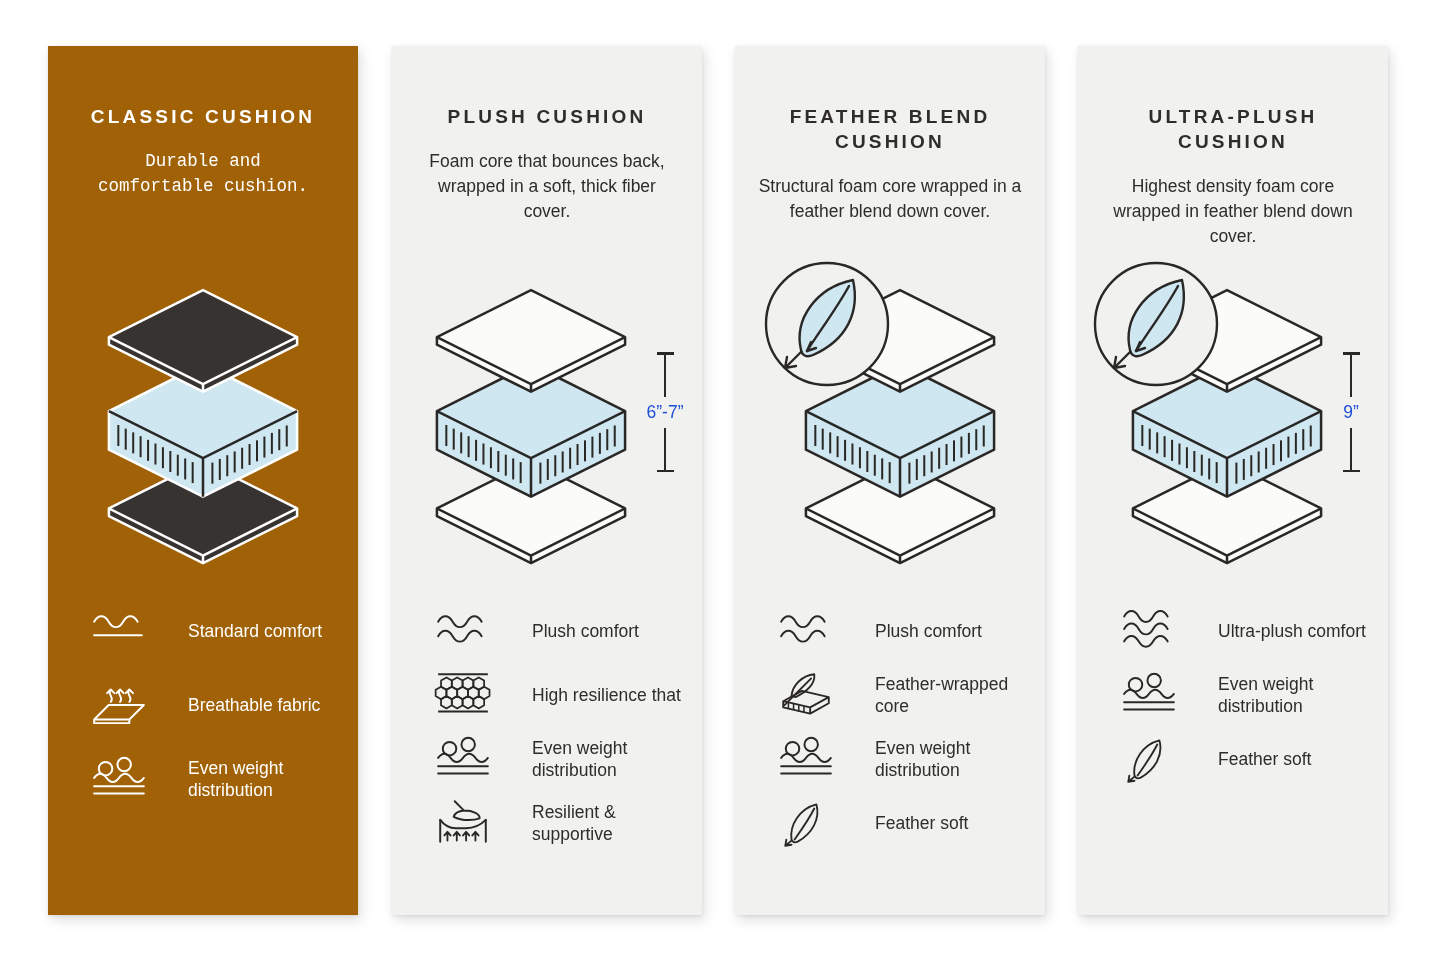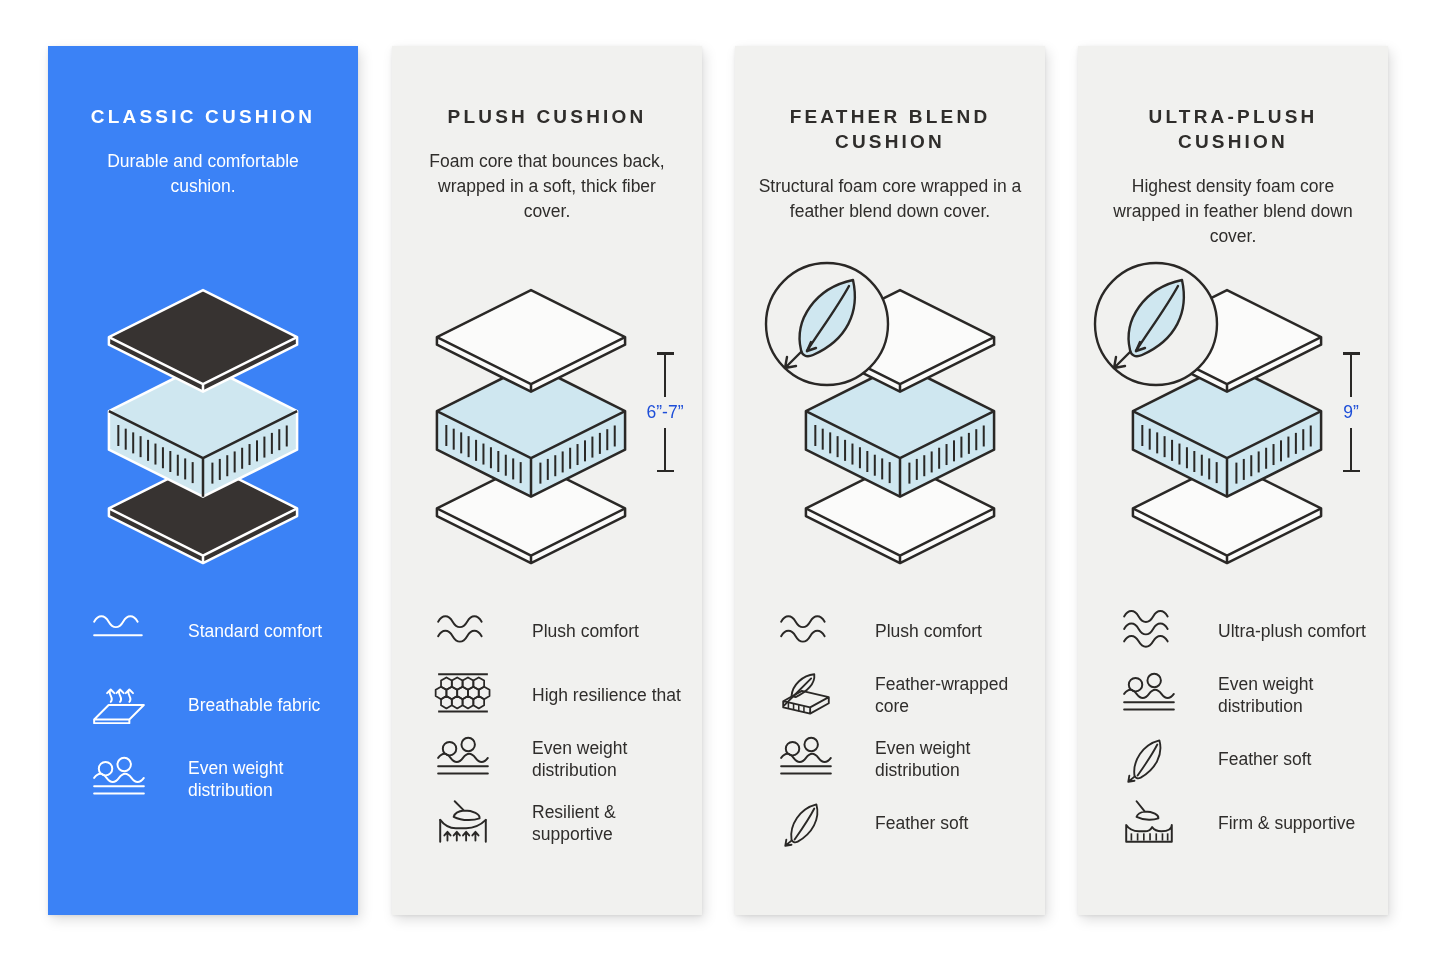--- a/index.html
+++ b/index.html
@@ -13,32 +13,32 @@
   .panel{
     position:absolute;top:46px;width:310px;height:869px;
     background:#f1f1ef;
     box-shadow:3px 5px 12px rgba(0,0,0,.13), 0 1px 3px rgba(0,0,0,.08);
     box-sizing:border-box;
   }
   .panel.p0{left:48px;}
   .panel.p1{left:392px;}
   .panel.p2{left:735px;}
   .panel.p3{left:1078px;}
-  .panel.dark{background:#3b82f6;color:#ffffff;}
+  .panel.dark{background:#a16207;color:#ffffff;}
 
   .panel-header{height:212px;padding-top:58px;box-sizing:border-box;text-align:center;}
   .title{
     margin:0 auto;max-width:252px;
     font-size:19px;font-weight:bold;letter-spacing:3.2px;line-height:1.32;
   }
   .desc{
     margin:20px auto 0;max-width:266px;
     font-size:17.5px;line-height:1.42;
   }
-  .panel.dark .desc{max-width:214px;}
+  .panel.dark .desc{max-width:214px;font-family:Liberation Mono, monospace;}
 
   .diagram-wrap{position:relative;height:322px;display:flex;justify-content:center;align-items:flex-start;padding-top:22px;box-sizing:border-box;}
   .diagram{width:252px;line-height:0;}
   .diagram svg{width:252px;height:auto;display:block;}
   .has-dim .diagram{transform:translateX(-16px);}
   .has-feather .diagram{transform:translateX(10px);}
   .has-feather.has-dim .diagram{transform:translateX(-6px);}
 
   .feather-badge{position:absolute;left:26px;top:0px;width:132px;height:132px;z-index:2;line-height:0;}
   .has-dim .feather-badge{left:12px;}
@@ -421,32 +421,16 @@
         <li class="feature">
           <span class="feat-icon">
             <svg viewBox="0 0 56 48">
       <path d="M14,40 C12,26 22,10 38,6 C42,20 34,34 20,42 C17,43.5 15,42.5 14,40 Z" fill="none" stroke="currentColor" stroke-width="1.8" stroke-linejoin="round"></path>
       <path d="M17,40 C24,30 32,18 36,10" fill="none" stroke="currentColor" stroke-width="1.8" stroke-linecap="round"></path>
       <path d="M14,41 L8,46 M8,46 l6,-1 M8,46 l1,-6" fill="none" stroke="currentColor" stroke-width="1.8" stroke-linecap="round"></path>
     </svg>
           </span>
           <span class="feat-label">Feather soft</span>
         </li>
-        <li class="feature">
-          <span class="feat-icon">
-            <svg viewBox="0 0 56 48">
-      <path d="M6,42 V26 q4,6 12,6 h6 q5,0 7,-4 q3,4 9,4 q10,0 10,-6 V42 Z" fill="none" stroke="currentColor" stroke-width="1.9" stroke-linejoin="round"></path>
-      <line x1="11" y1="34" x2="11" y2="41" stroke="currentColor" stroke-width="1.6"></line>
-              <line x1="17" y1="34" x2="17" y2="41" stroke="currentColor" stroke-width="1.6"></line>
-              <line x1="23" y1="34" x2="23" y2="41" stroke="currentColor" stroke-width="1.6"></line>
-              <line x1="29" y1="34" x2="29" y2="41" stroke="currentColor" stroke-width="1.6"></line>
-              <line x1="35" y1="34" x2="35" y2="41" stroke="currentColor" stroke-width="1.6"></line>
-              <line x1="41" y1="34" x2="41" y2="41" stroke="currentColor" stroke-width="1.6"></line>
-              <line x1="46" y1="34" x2="46" y2="41" stroke="currentColor" stroke-width="1.6"></line>
-      <path d="M16,3 l8,10 c-4,0.5 -7,2 -8,5 c8,4 17,3 21,1.5 c0.5,-3.5 -5,-6.5 -13,-6.5" fill="none" stroke="currentColor" stroke-width="1.9" stroke-linecap="round" stroke-linejoin="round"></path>
-    </svg>
-          </span>
-          <span class="feat-label">Firm &amp; supportive</span>
-        </li>
       </ul>
   </article>
 
 </div>
 
 </body></html>

